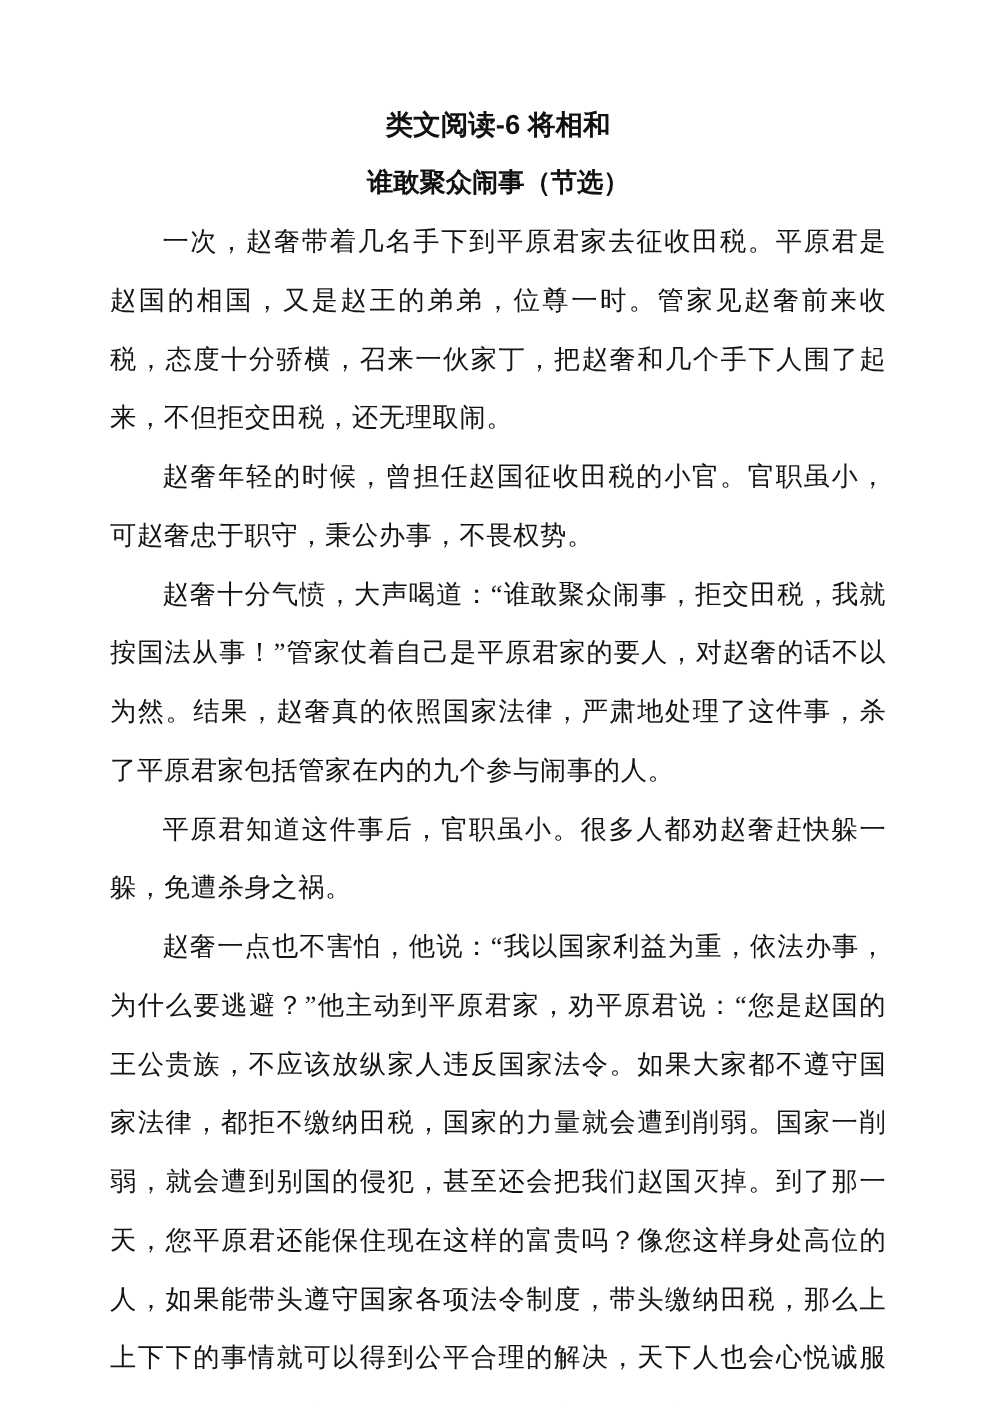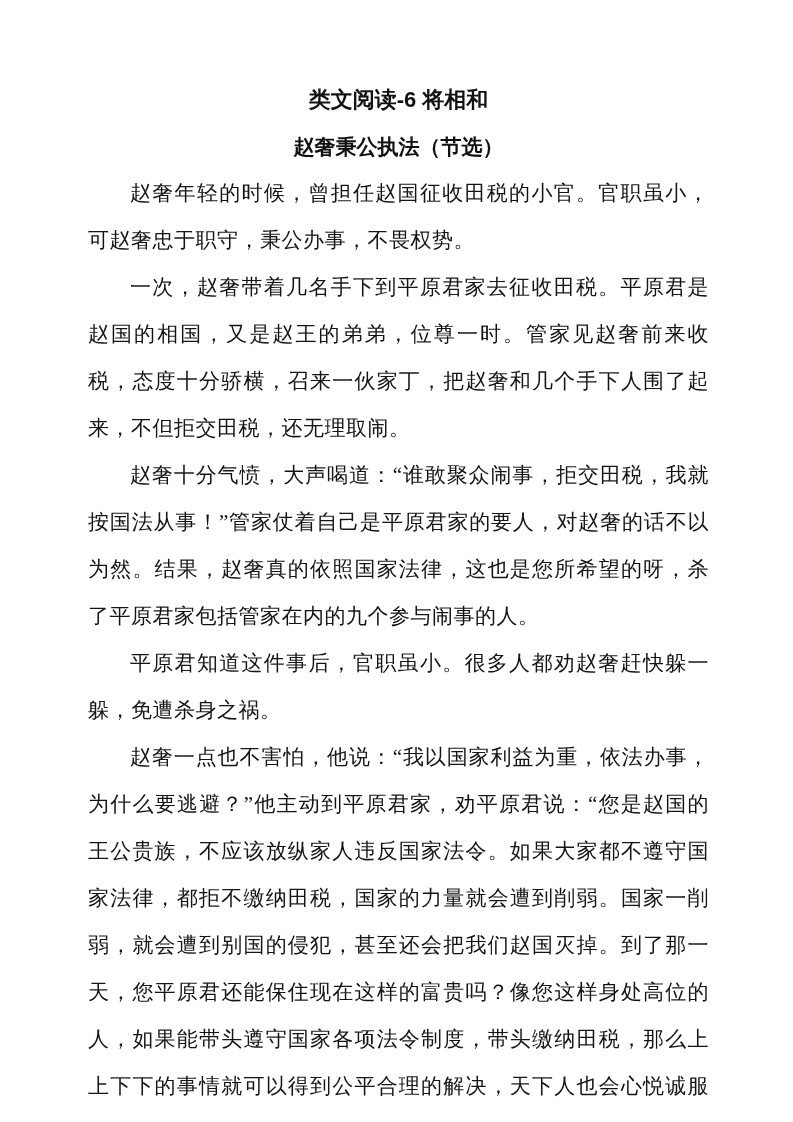--- a/index.html
+++ b/index.html
@@ -55,23 +55,23 @@
   .underline {
     text-decoration: underline;
     text-underline-offset: 6px;
   }
 </style>
 </head>
 <body>
 
 <div class="page">
   <h1 class="title">类文阅读-6 将相和</h1>
-  <h2 class="subtitle">赵奢秉公执法（节选）</h2>
+  <h2 class="subtitle">谁敢聚众闹事（节选）</h2>
 
   <div class="body-text">
+    <p class="para">一次，赵奢带着几名手下到平原君家去征收田税。平原君是赵国的相国，又是赵王的弟弟，位尊一时。管家见赵奢前来收税，态度十分骄横，召来一伙家丁，把赵奢和几个手下人围了起来，不但拒交田税，还无理取闹。</p>
     <p class="para">赵奢年轻的时候，曾担任赵国征收田税的小官。官职虽小，可赵奢忠于职守，秉公办事，不畏权势。</p>
-    <p class="para">一次，赵奢带着几名手下到平原君家去征收田税。平原君是赵国的相国，又是赵王的弟弟，位尊一时。管家见赵奢前来收税，态度十分骄横，召来一伙家丁，把赵奢和几个手下人围了起来，不但拒交田税，还无理取闹。</p>
-    <p class="para">赵奢十分气愤，大声喝道：“谁敢聚众闹事，拒交田税，我就按国法从事！”管家仗着自己是平原君家的要人，对赵奢的话不以为然。结果，赵奢真的依照国家法律，这也是您所希望的呀，杀了平原君家包括管家在内的九个参与闹事的人。</p>
+    <p class="para">赵奢十分气愤，大声喝道：“谁敢聚众闹事，拒交田税，我就按国法从事！”管家仗着自己是平原君家的要人，对赵奢的话不以为然。结果，赵奢真的依照国家法律，严肃地处理了这件事，杀了平原君家包括管家在内的九个参与闹事的人。</p>
     <p class="para">平原君知道这件事后，官职虽小。很多人都劝赵奢赶快躲一躲，免遭杀身之祸。</p>
     <p class="para"><span>赵奢一点也不害怕，他说：“我以国家利益为重，依法办事，为什么要逃避？”他主动到平原君家，劝平原君说：“您是赵国的王公贵族，不应该放纵家人违反国家法令。如果大家都不遵守国家法律，都拒不缴纳田税，国家的力量就会遭到削弱。国家一削弱，就会遭到别国的侵犯，甚至还会把我们赵国灭掉。到了那一天，您平原君还能保住现在这样的富贵吗？像您这样身处高位的人，如果能带头遵守国家各项法令制度，带头缴纳田税，那么上上下下的事情就可以得到公平合理的解决，天下人也会心悦诚服地缴租纳税，国家才会强盛起来。</span><span class="underline">国家强盛，这也是您所希望的呀。</span></p>
 
   </div>
 </div>
 
 </body></html>

